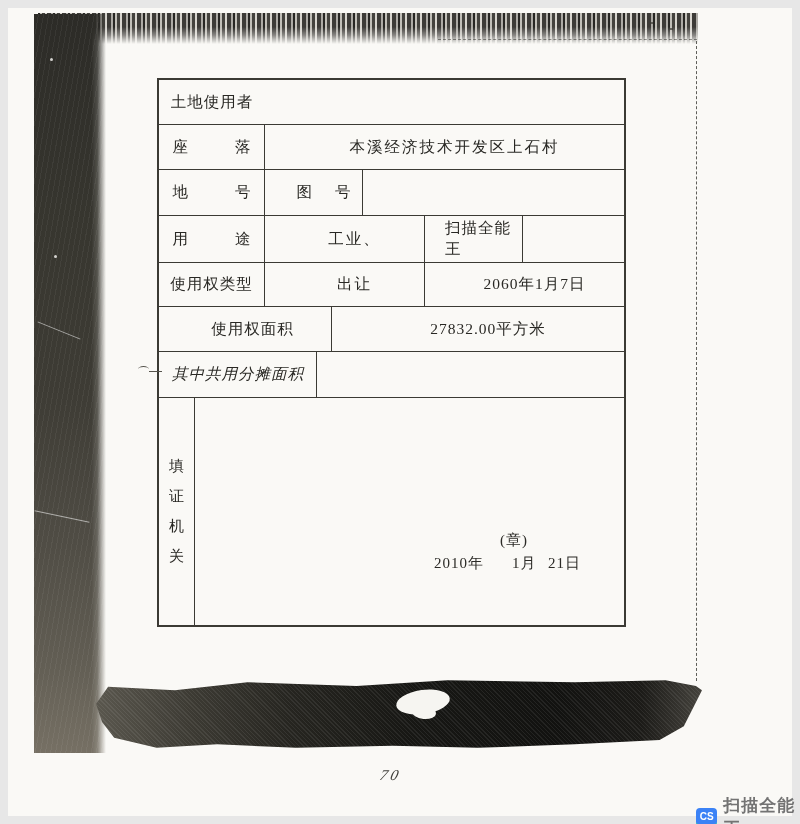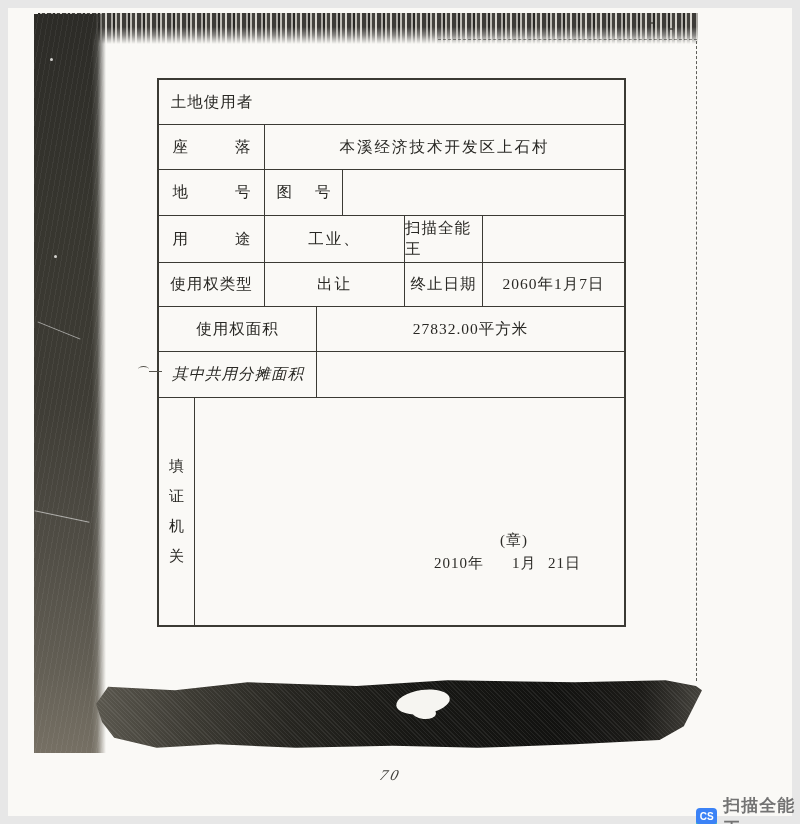--- a/index.html
+++ b/index.html
@@ -54,21 +54,21 @@
     clip-path:polygon(0 36%,2% 12%,13% 17%,25% 6%,43% 11%,58% 3%,79% 6%,94% 3%,99% 11%,100% 17%,97% 67%,93% 86%,79% 92%,63% 97%,49% 94%,33% 97%,20% 92%,10% 97%,3% 83%,1% 61%);
   }
   .blob{position:absolute;background:#f6f5f1;border-radius:50%;}
   
   .cert-table{
     position:absolute;left:157px;top:78px;width:469px;height:549px;
     border:2px solid #3b3a34;box-sizing:border-box;
     display:flex;flex-direction:column;
     color:#292824;
   }
-  .t-row{display:flex;border-bottom:1.5px solid #3b3a34;box-sizing:border-box;flex:0 0 auto;}
+  .t-row{display:flex;border-bottom:1.5px solid #3b3a34;box-sizing:border-box;flex:0 0 auto;gap:20px;}
   .t-row:last-child{border-bottom:none;flex:1 1 auto;}
   .cell{
     box-sizing:border-box;border-right:1.5px solid #3b3a34;
     display:flex;align-items:center;justify-content:center;
     font-size:15.5px;
   }
   .cell:last-child{border-right:none;}
   .cA{flex:0 0 106px;}
   .cB{flex:0 0 140px;}
   .cC{flex:0 0 78px;}
@@ -179,25 +179,24 @@
       </span>
     </div>
     <div class="cell cB val">工业、</div>
     <div class="cell cC lbl">扫描全能王</div>
     <div class="cell cD"></div>
   </div>
 
   <div class="t-row" style="height:44px;text-align:right;">
     <div class="cell cA lbl">使用权类型</div>
     <div class="cell cB val">出让</div>
-    <div class="cell cC lbl">终止日期</div>
     <div class="cell cD num">2060年1月7日</div>
   </div>
 
-  <div class="t-row" style="height:45px;">
+  <div class="t-row" style="height:45px;padding-left:15px;">
     <div class="cell cA2 lbl">使用权面积</div>
     <div class="cell cD num">27832.00平方米</div>
   </div>
 
   <div class="t-row" style="height:46px;">
     <div class="cell cA2 shared-lbl">其中共用分摊面积</div>
     <div class="cell cD"></div>
   </div>
 
   <div class="t-row">

